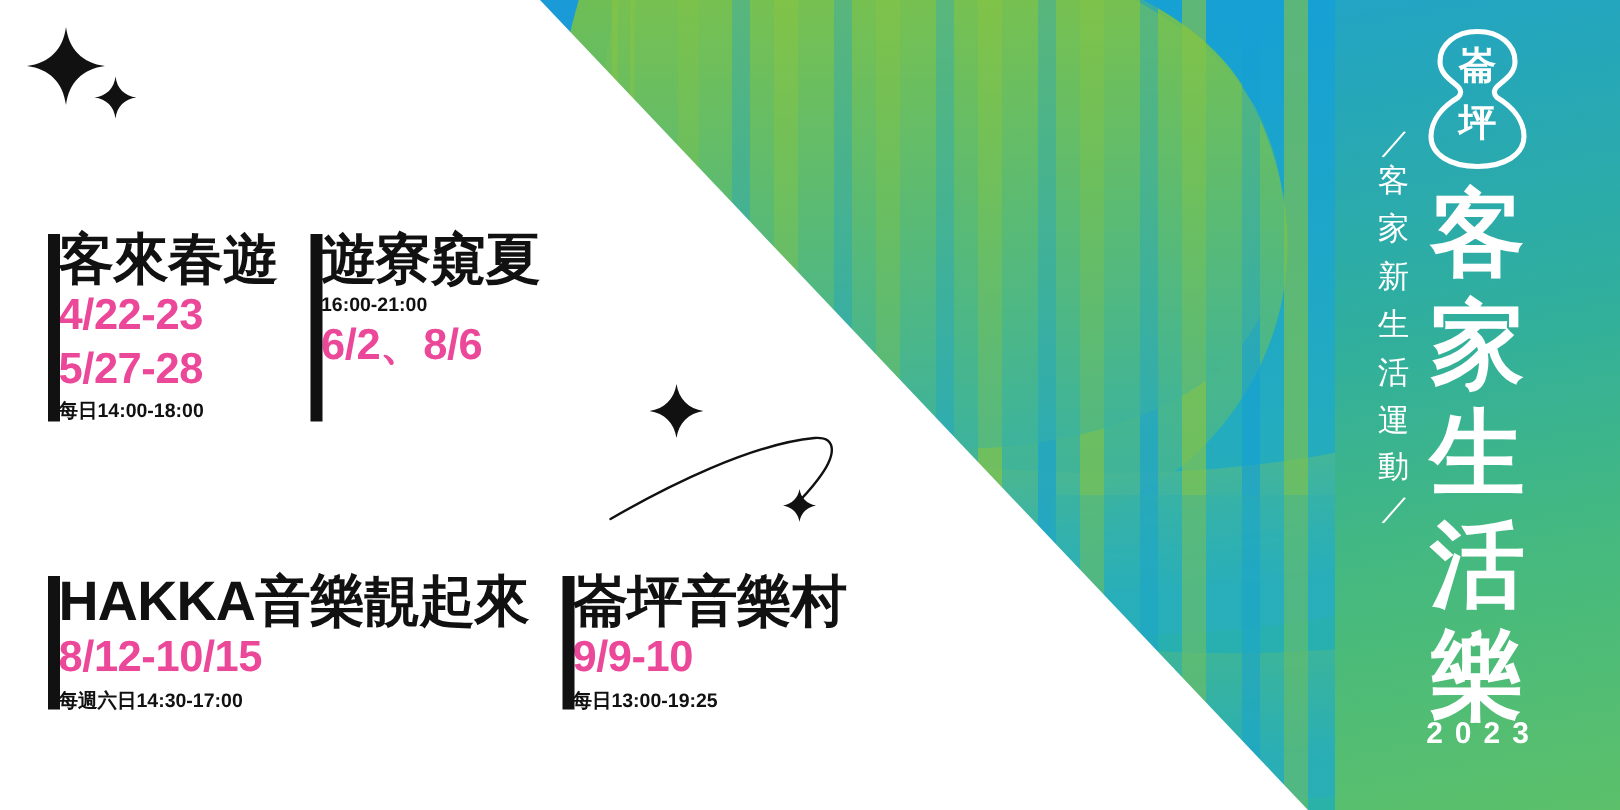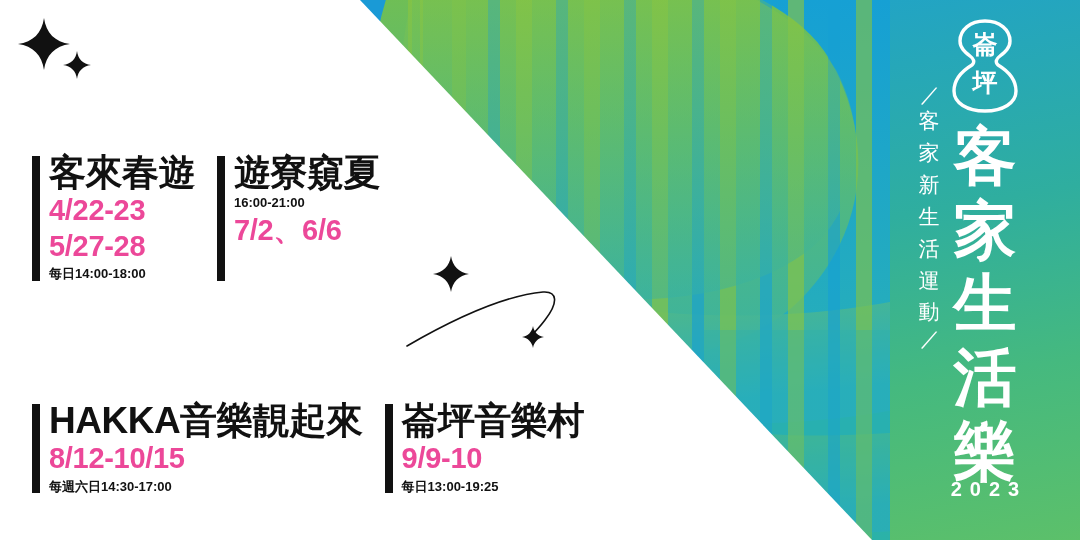--- a/index.html
+++ b/index.html
@@ -135,25 +135,25 @@
     color: transparent;
     -webkit-text-fill-color: transparent;
     white-space: nowrap;
   }
 
   .events-row {
     position: absolute;
     display: flex;
   }
   .events-row.top { left: 32px; top: 152px; }
-  .events-row.bottom { left: 32px; top: 400px; justify-content: center; }
+  .events-row.bottom { left: 32px; top: 380px; justify-content: center; }
 
   .event {
     position: relative;
-    padding-left: 17px;
+    padding-left: 7px;
     margin-right: 22px;
   }
   .event-bar {
     position: absolute;
     left: 0;
     top: 4px;
     bottom: 3px;
     width: 8px;
     background: #111111;
   }
@@ -335,21 +335,21 @@
       <div class="event-title">客來春遊</div>
       <div class="event-date">4/22-23</div>
       <div class="event-date">5/27-28</div>
       <div class="event-time">每日14:00-18:00</div>
     </div>
 
     <div class="event">
       <div class="event-bar"></div>
       <div class="event-title">遊寮窺夏</div>
       <div class="event-time">16:00-21:00</div>
-      <div class="event-date">7/2、6/6</div>
+      <div class="event-date">6/2、8/6</div>
     </div>
   </div>
 
   <div class="events-row bottom">
     <div class="event">
       <div class="event-bar"></div>
       <div class="event-title">HAKKA音樂靚起來</div>
       <div class="event-date">8/12-10/15</div>
       <div class="event-time">每週六日14:30-17:00</div>
     </div>

